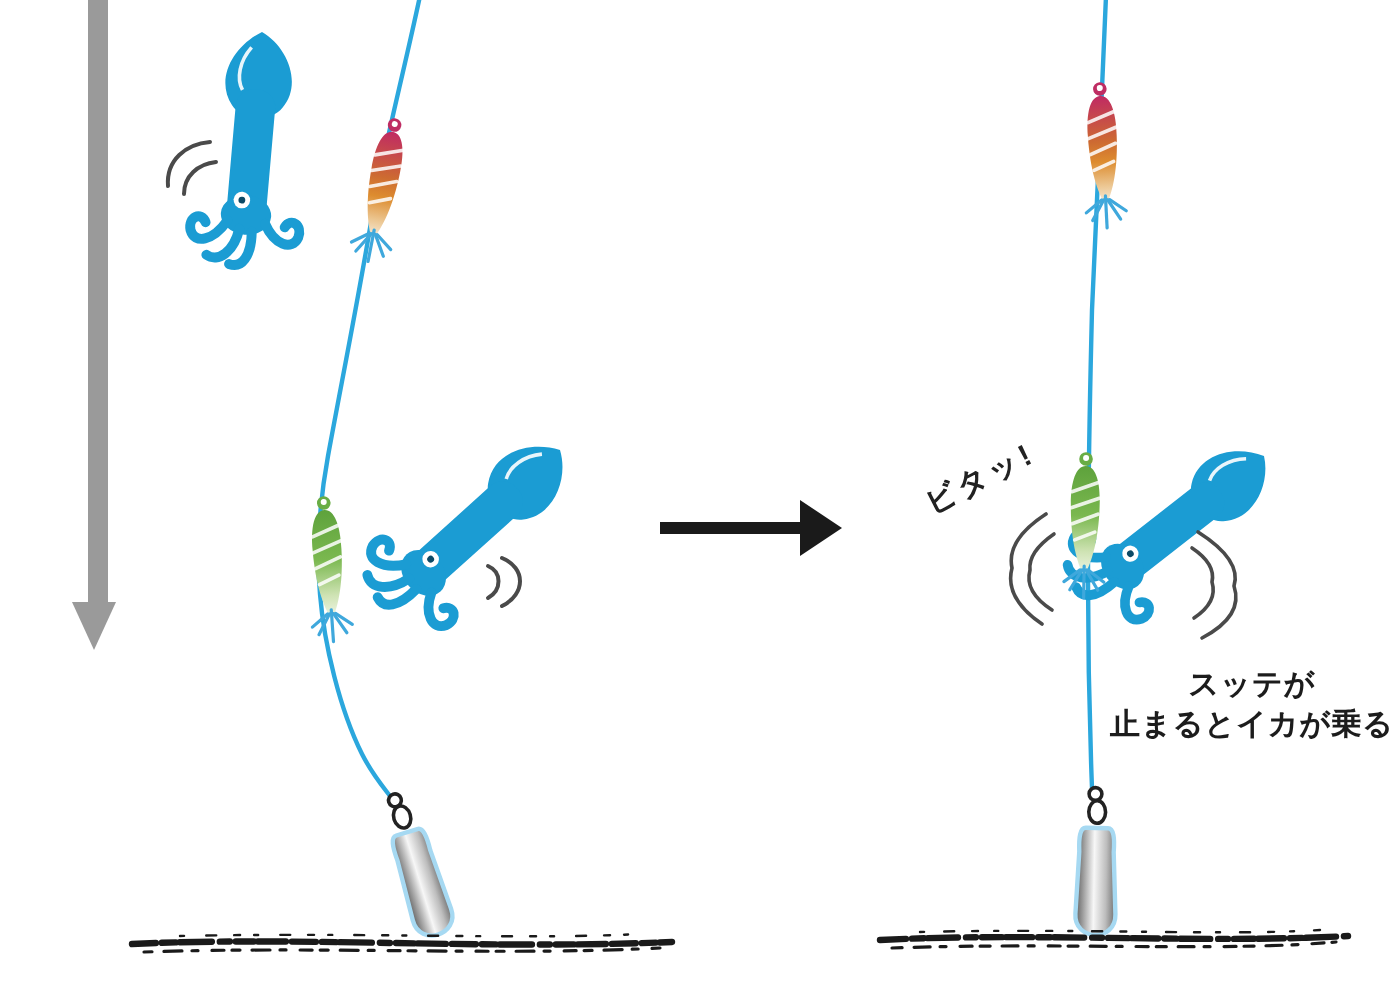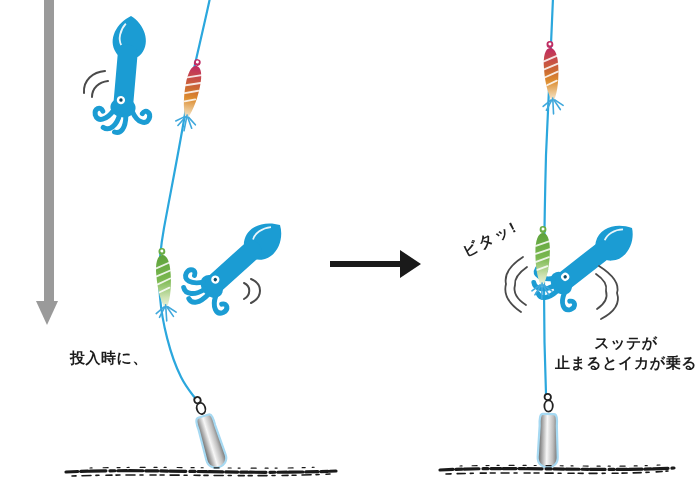--- a/index.html
+++ b/index.html
@@ -150,20 +150,19 @@
     <path d="M523,257 Q503,270 506,284 Q502,299 521,312"></path>
     <path d="M527,267 Q514,276 515,285 Q512,296 526,305"></path>
     <path d="M599,266 Q621,280 617,293 Q622,308 601,319"></path>
     <path d="M596,274 Q608,282 606,291 Q609,301 597,309"></path>
   </g>
 
   <text class="sfx-text" transform="translate(466,257) rotate(-27)">ビタッ!</text>
 </svg>
 
 <div class="caption caption-left">
-  <div>投入時に、</div>
 </div>
 <div class="caption caption-right">
   <div>スッテが</div>
   <div>止まるとイカが乗る</div>
 </div>
 
 </div>
 
 </body></html>

